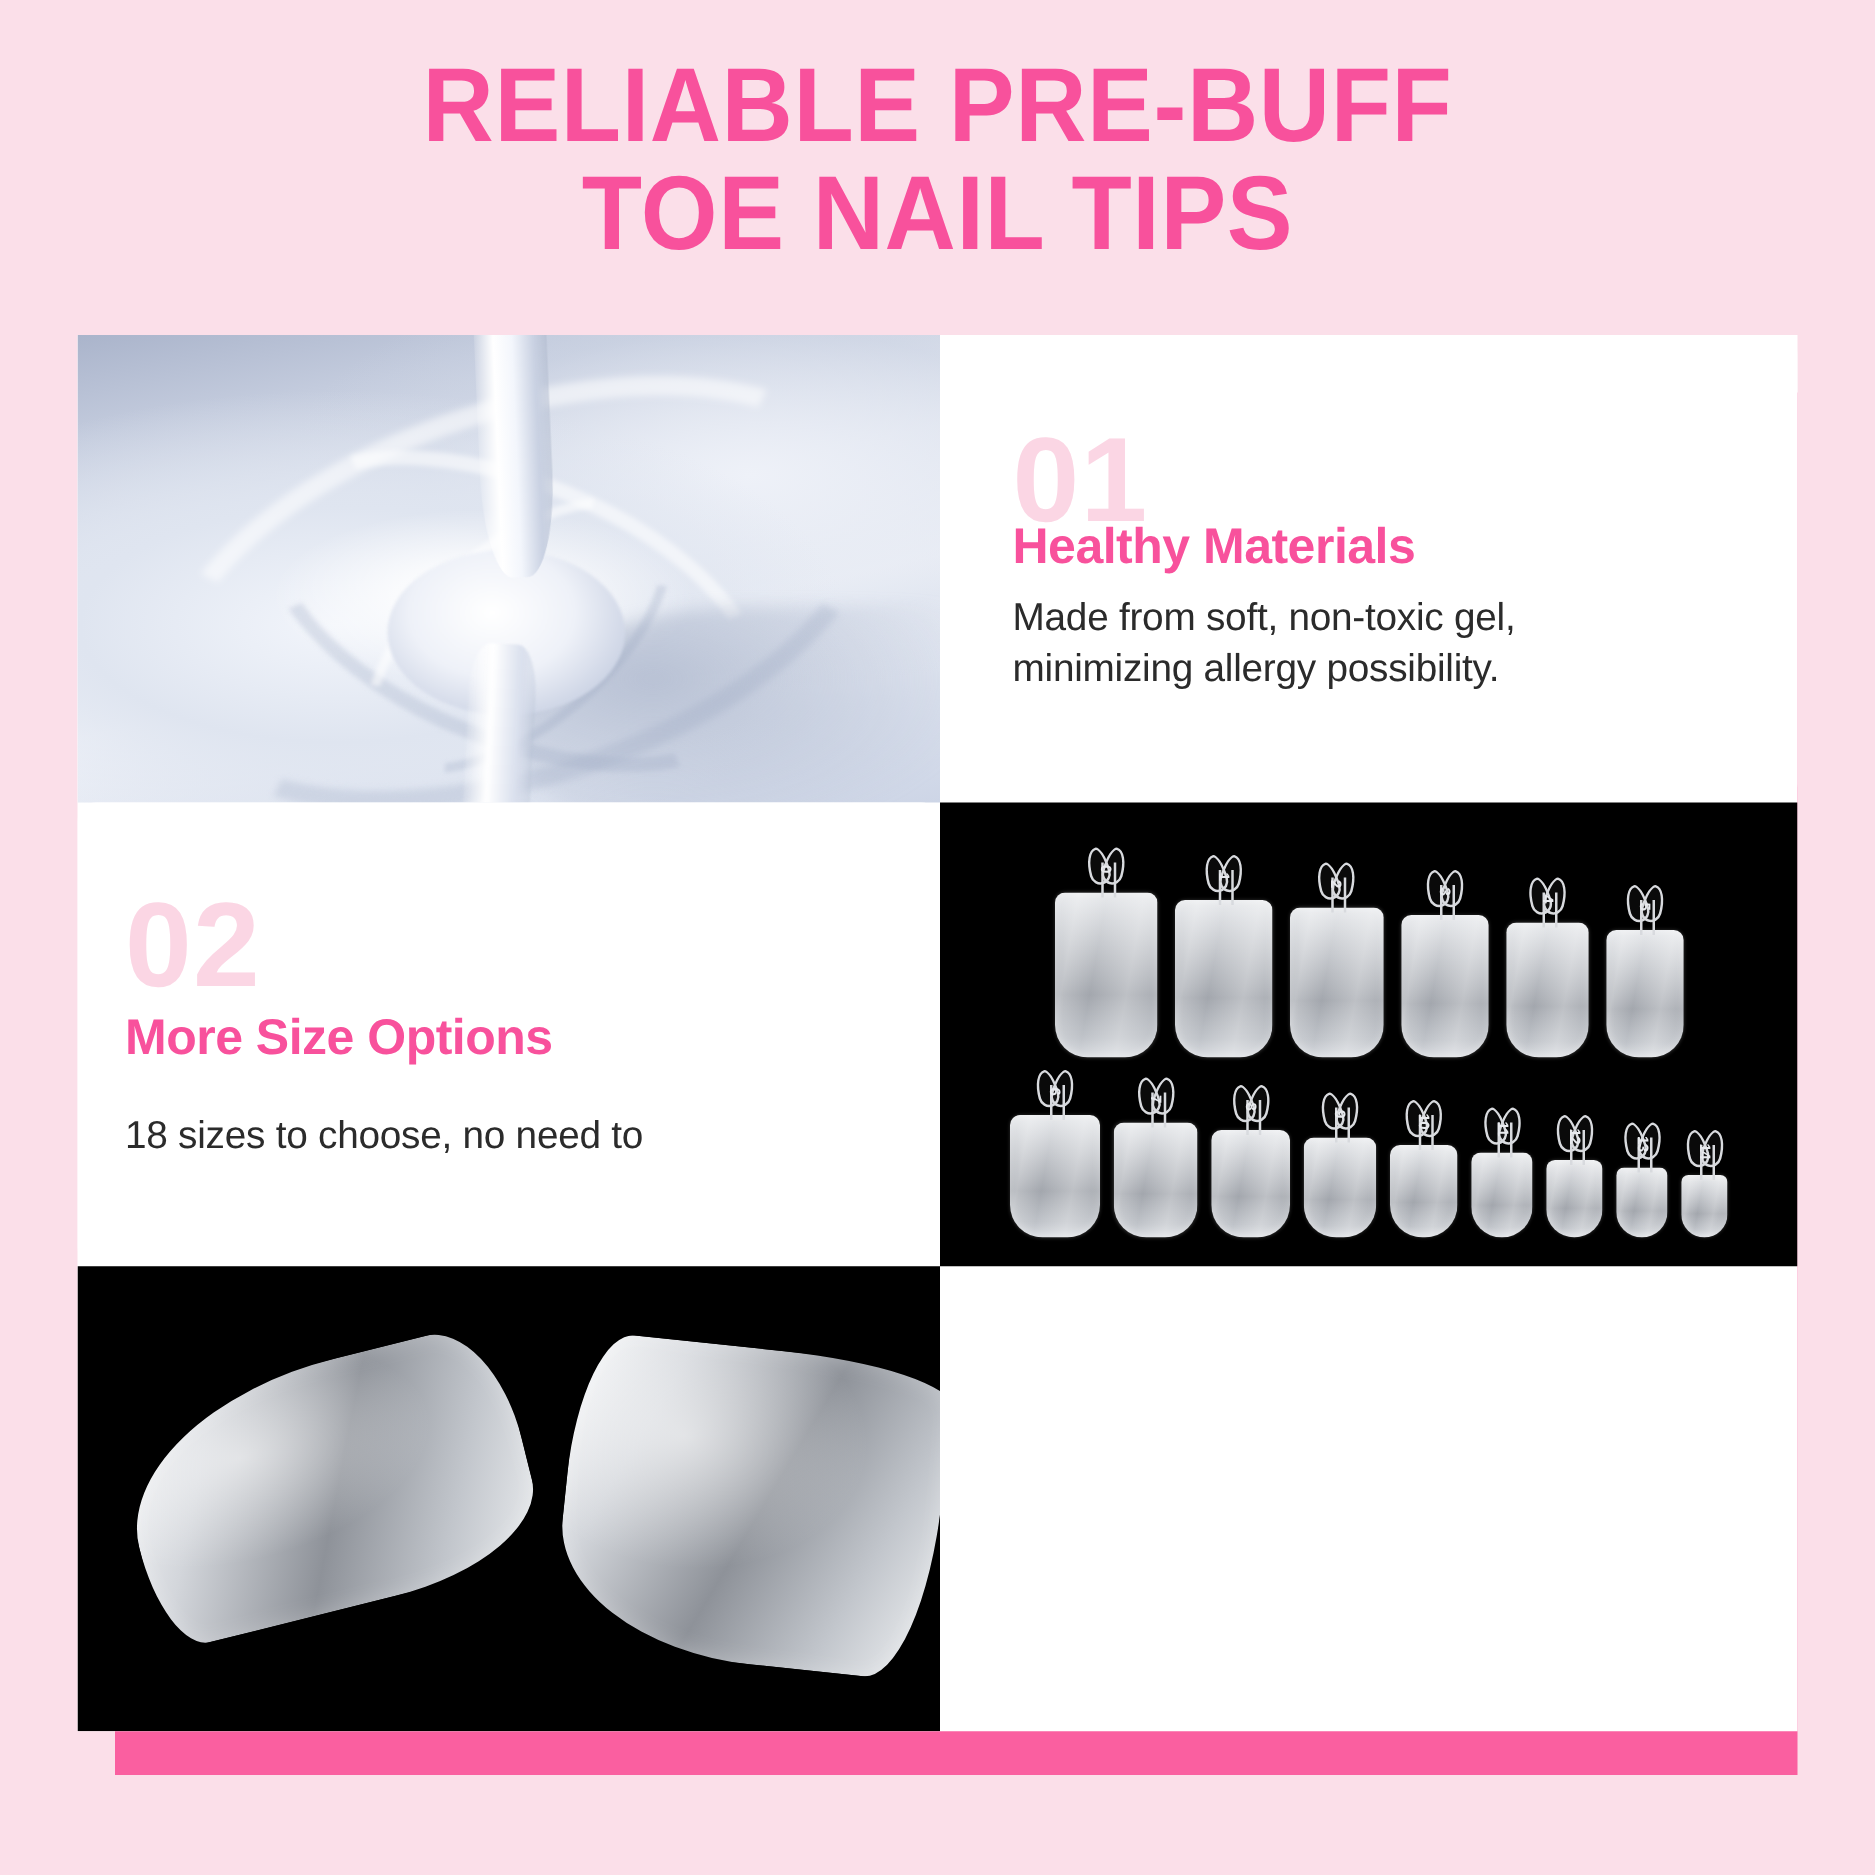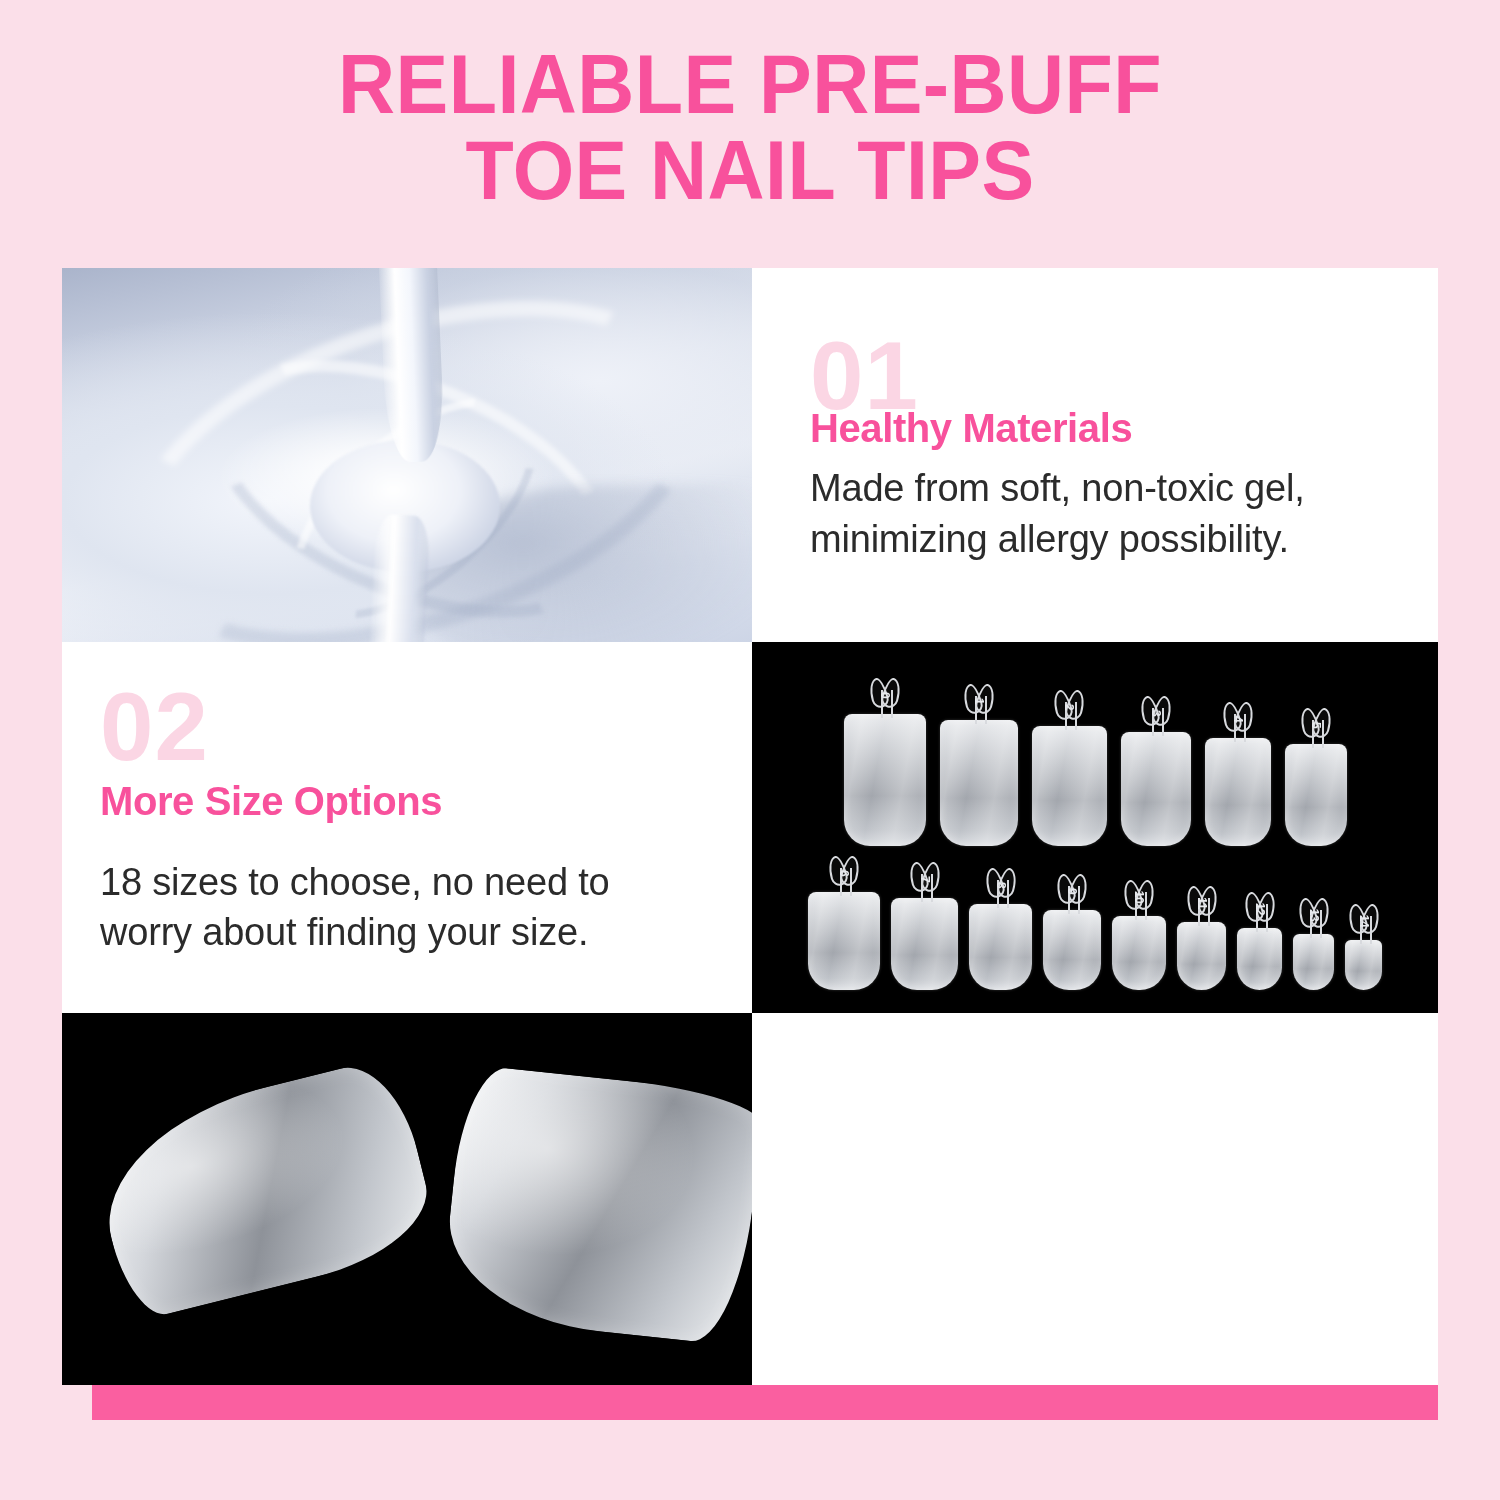--- a/index.html
+++ b/index.html
@@ -87,21 +87,21 @@
   .feature-title {
     color: #f8519c;
     font-weight: bold;
     font-size: 40px;
     line-height: 1.06;
     letter-spacing: -0.4px;
     margin-bottom: 14px;
   }
   .feature-desc {
     color: #2b2b2b;
-    font-size: 38px;
+    font-size: 31px;
     line-height: 1.33;
     letter-spacing: -0.2px;
   }
   .feature-desc span { display: block; }
 
   
   .photo-gel {
     background:
       radial-gradient(ellipse 34% 26% at 47% 56%, #ffffff 0%, rgba(255,255,255,0.75) 30%, rgba(190,199,216,0.0) 72%),
       radial-gradient(ellipse 78% 66% at 30% 62%, #f2f5fb 0%, #dfe5f0 38%, rgba(190,199,216,0) 76%),
@@ -281,21 +281,20 @@
       <span>Made from soft, non-toxic gel,</span>
       <span>minimizing allergy possibility.</span>
     </div>
   </div>
 
   <div class="cell text-cell pad-left2">
     <div class="big-number">02</div>
     <div class="feature-title">More Size Options</div>
     <div class="feature-desc">
       <span>18 sizes to choose, no need to</span>
-      <span>worry about finding your size.</span>
     </div>
   </div>
 
   <div class="cell photo-black">
 
     <div class="tips-row row-a">
         <div class="tip">
           <div class="tip-tab">
             <div class="wing l"></div>
             <div class="wing r"></div>

